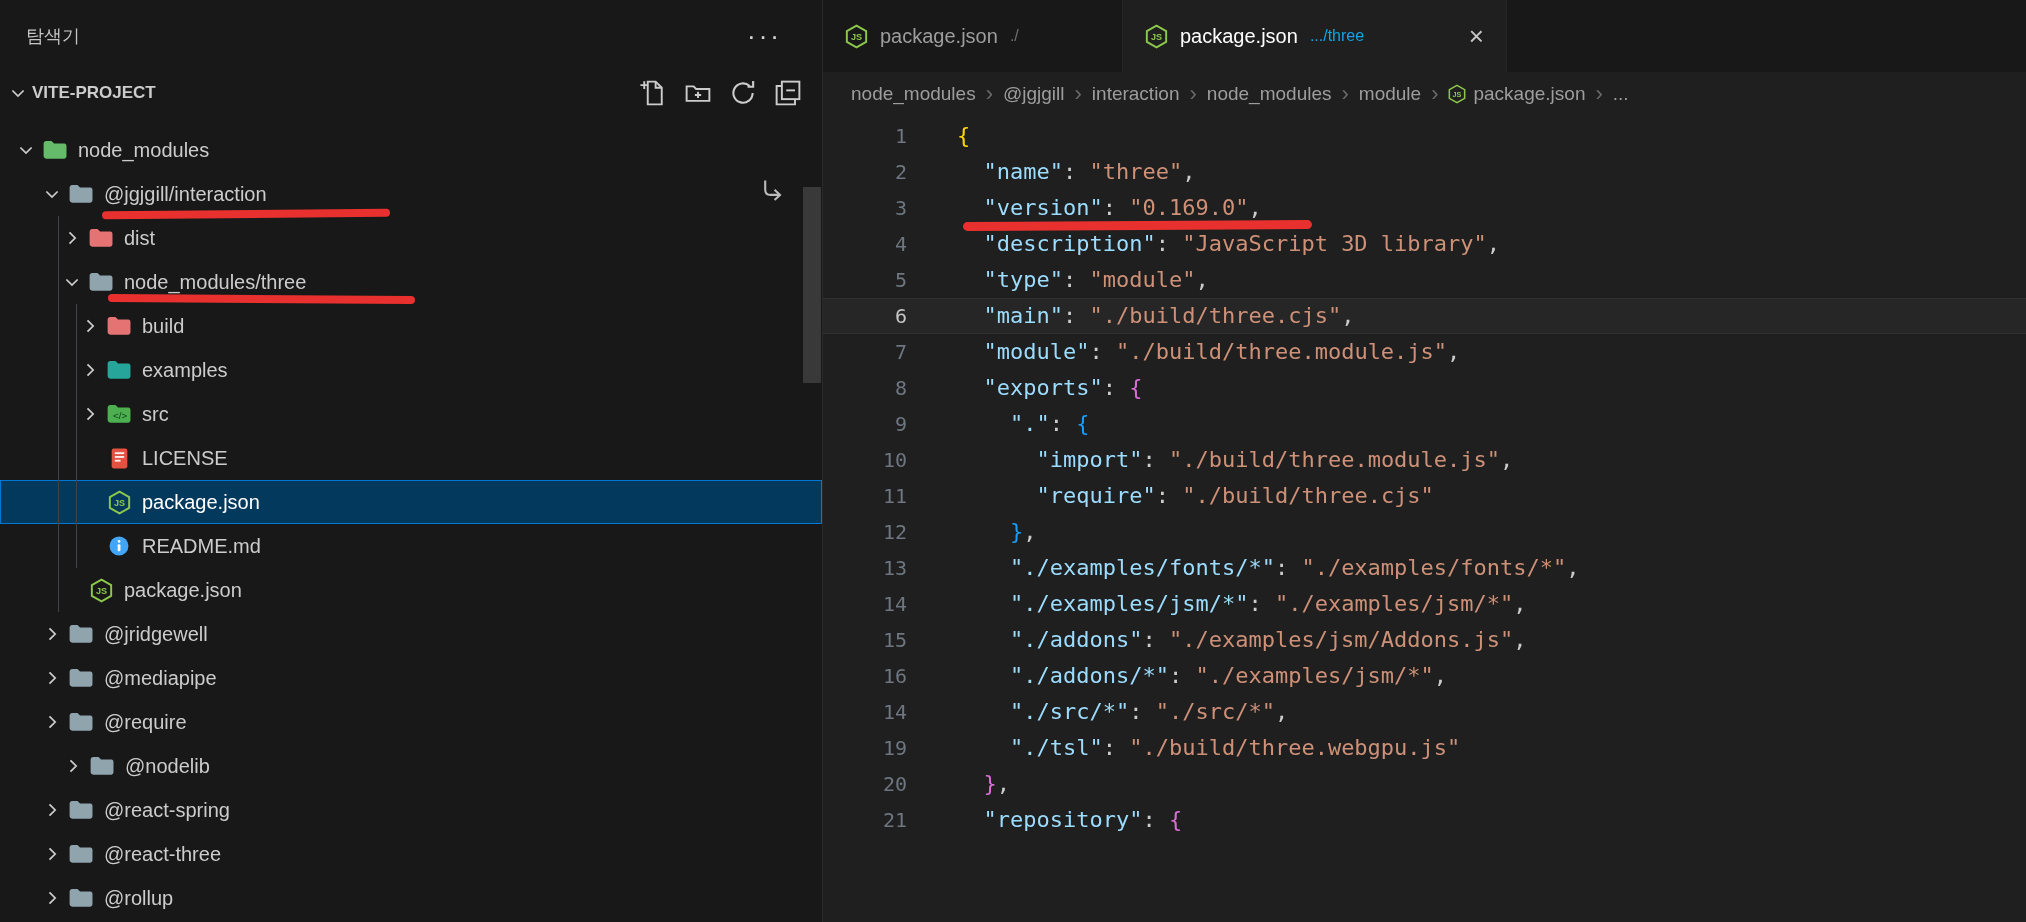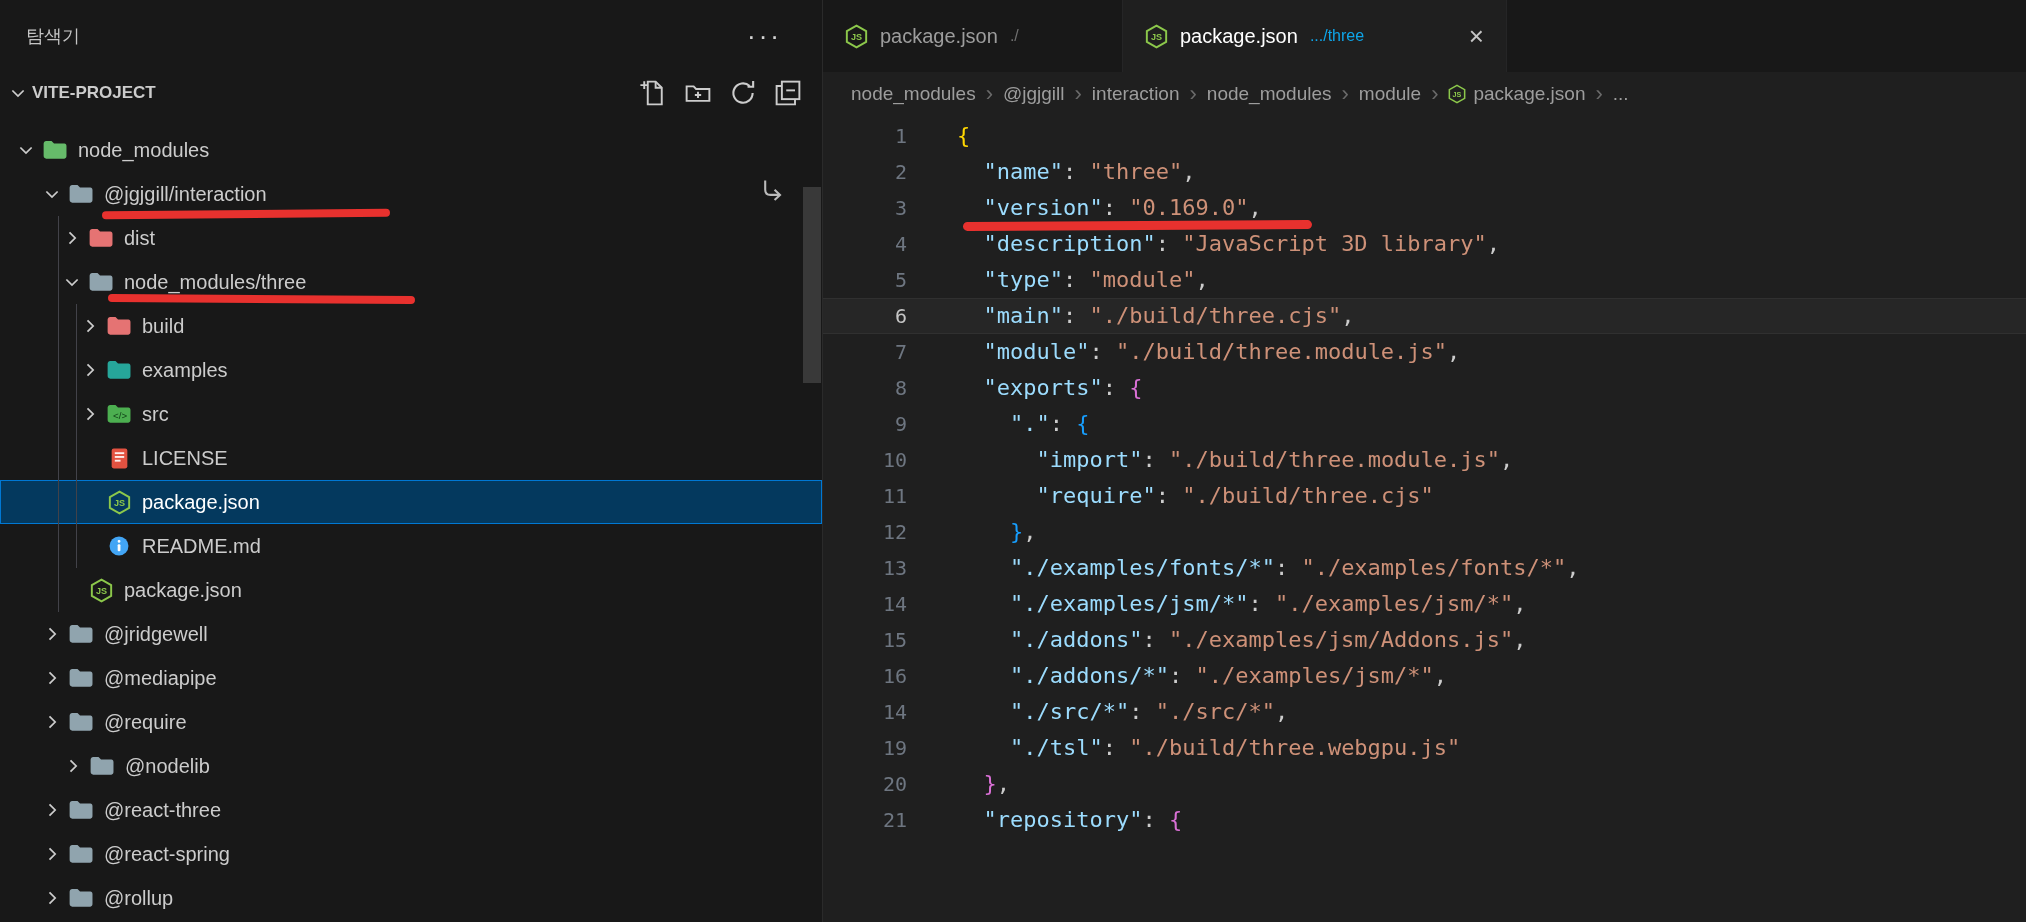--- a/index.html
+++ b/index.html
@@ -301,34 +301,34 @@
           <span class="chev">
             <svg viewBox="0 0 16 16" width="20" height="20">
               <path d="M6 3.5l4.5 4.5L6 12.5" stroke="#cccccc" stroke-width="1.4" fill="none"></path>
             </svg>
           </span>
           <span class="ticon">
             <svg viewBox="0 0 24 20" width="26" height="22">
               <path d="M1.5 4.2c0-1.5 1-2.6 2.4-2.6h4.9l2.3 2.4h9.5c1.3 0 2 1 2 2.4v9c0 1.5-.7 2.6-2 2.6H3.9c-1.4 0-2.4-1.1-2.4-2.6Z" fill="#90a4ae"></path>
             </svg>
           </span>
+          <span class="tlabel">@react-spring</span>
+        </div>
+        <div class="trow" style="padding-left: 38px;">
+          <span class="chev">
+            <svg viewBox="0 0 16 16" width="20" height="20">
+              <path d="M6 3.5l4.5 4.5L6 12.5" stroke="#cccccc" stroke-width="1.4" fill="none"></path>
+            </svg>
+          </span>
+          <span class="ticon">
+            <svg viewBox="0 0 24 20" width="26" height="22">
+              <path d="M1.5 4.2c0-1.5 1-2.6 2.4-2.6h4.9l2.3 2.4h9.5c1.3 0 2 1 2 2.4v9c0 1.5-.7 2.6-2 2.6H3.9c-1.4 0-2.4-1.1-2.4-2.6Z" fill="#90a4ae"></path>
+            </svg>
+          </span>
           <span class="tlabel">@react-three</span>
-        </div>
-        <div class="trow" style="padding-left: 38px;">
-          <span class="chev">
-            <svg viewBox="0 0 16 16" width="20" height="20">
-              <path d="M6 3.5l4.5 4.5L6 12.5" stroke="#cccccc" stroke-width="1.4" fill="none"></path>
-            </svg>
-          </span>
-          <span class="ticon">
-            <svg viewBox="0 0 24 20" width="26" height="22">
-              <path d="M1.5 4.2c0-1.5 1-2.6 2.4-2.6h4.9l2.3 2.4h9.5c1.3 0 2 1 2 2.4v9c0 1.5-.7 2.6-2 2.6H3.9c-1.4 0-2.4-1.1-2.4-2.6Z" fill="#90a4ae"></path>
-            </svg>
-          </span>
-          <span class="tlabel">@react-spring</span>
         </div>
         <div class="trow" style="padding-left: 38px;">
           <span class="chev">
             <svg viewBox="0 0 16 16" width="20" height="20">
               <path d="M6 3.5l4.5 4.5L6 12.5" stroke="#cccccc" stroke-width="1.4" fill="none"></path>
             </svg>
           </span>
           <span class="ticon">
             <svg viewBox="0 0 24 20" width="26" height="22">
               <path d="M1.5 4.2c0-1.5 1-2.6 2.4-2.6h4.9l2.3 2.4h9.5c1.3 0 2 1 2 2.4v9c0 1.5-.7 2.6-2 2.6H3.9c-1.4 0-2.4-1.1-2.4-2.6Z" fill="#90a4ae"></path>

